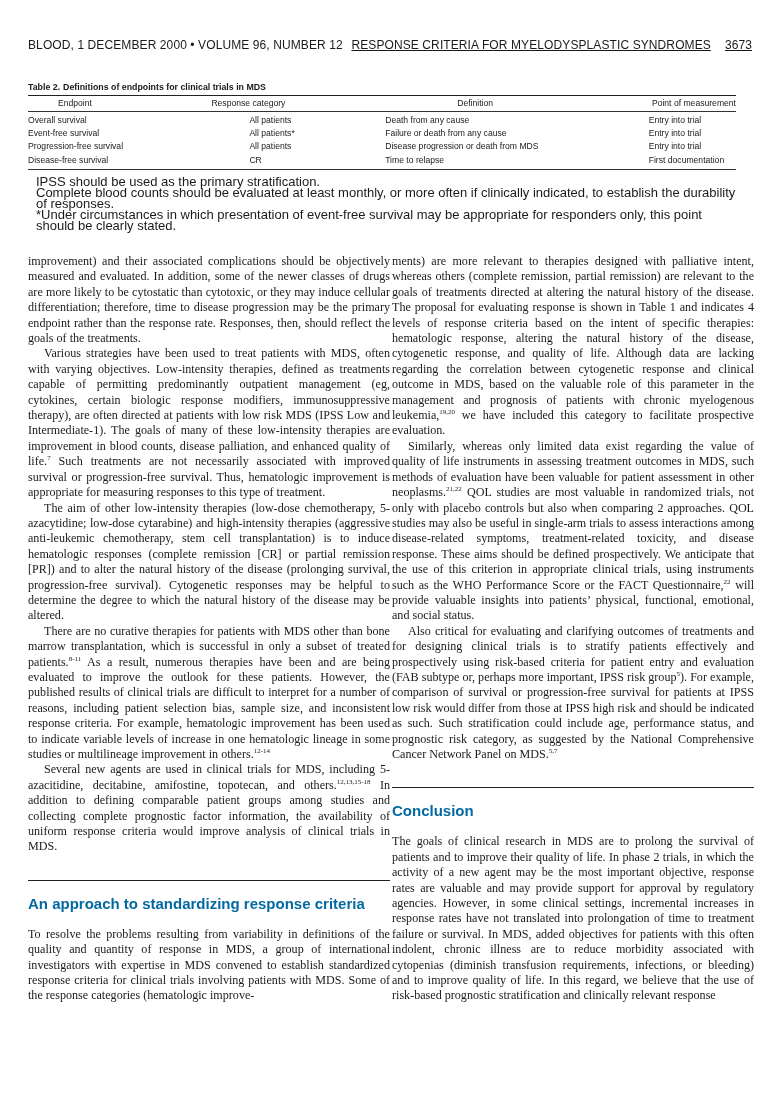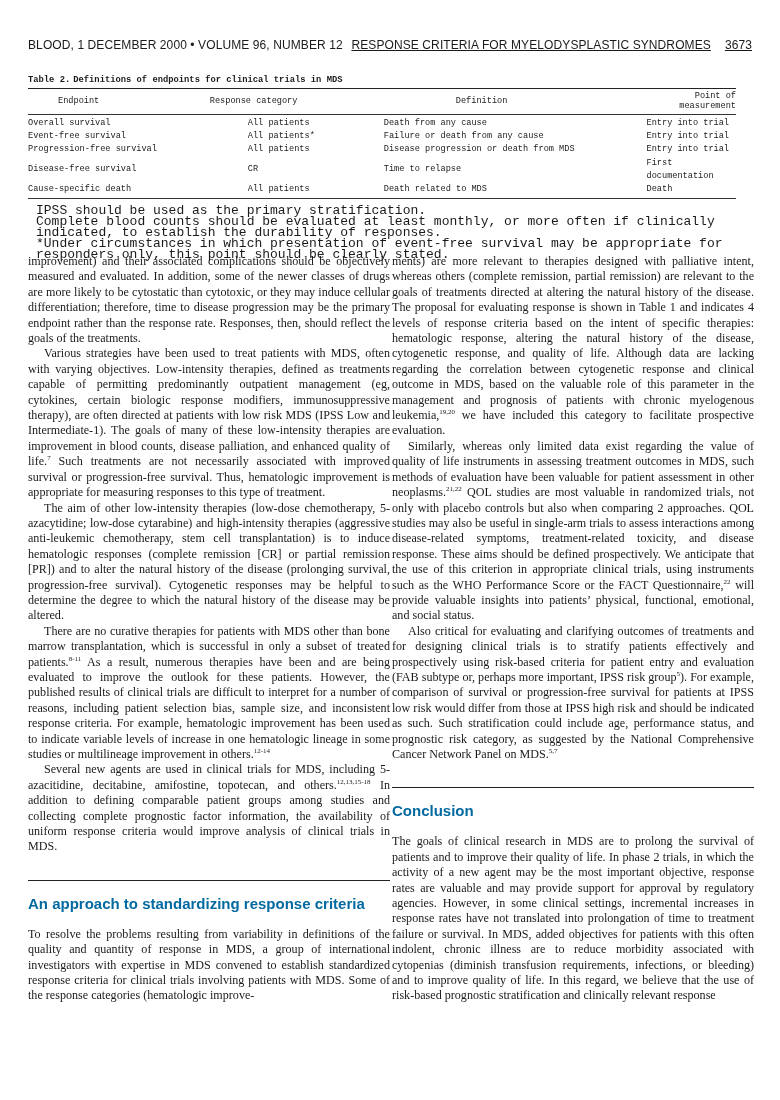--- a/index.html
+++ b/index.html
@@ -2,21 +2,21 @@
 <html><head>
 <meta charset="utf-8">
 <style>
   html, body { margin: 0; padding: 0; background: #ffffff; }
   body { width: 780px; height: 1100px; position: relative; overflow: hidden; color: #1a1a1a; }
   .running-head { position: absolute; top: 38px; left: 28px; right: 28px; height: 14px; font-family: "Liberation Sans", sans-serif; font-size: 12px; letter-spacing: 0.1px; }
   .rh-left { position: absolute; left: 0; top: 0; }
   .rh-right { position: absolute; right: 0; top: 0; text-decoration: underline; }
   .rh-right .pageno { margin-left: 14px; }
 
-  .table-wrap { position: absolute; top: 75px; left: 28px; width: 708px; font-family: Liberation Mono, monospace; font-size: 8.6px; }
+  .table-wrap { position: absolute; top: 82px; left: 28px; width: 708px; font-family: Liberation Sans, sans-serif; font-size: 8.6px; }
   .table-caption { font-weight: bold; font-size: 8.8px; margin-bottom: 3px; }
   .table-caption .lbl { margin-right: 3px; }
   .t-rule { border-top: 1px solid #222; }
   table.endpoints { width: 100%; border-collapse: collapse; }
   table.endpoints th { font-weight: normal; font-size: 8.6px; padding: 2px 0 3px 0; border-bottom: 1px solid #333; }
   table.endpoints td { padding: 0; height: 13.2px; line-height: 13.2px; }
   table.endpoints tr:first-child td { padding-top: 2px; }
   .c1 { width: 180px; }
   .c2 { width: 178px; }
   .c3 { width: 250px; }
@@ -82,26 +82,20 @@
         <td class="c2">All patients</td>
         <td class="c3">Disease progression or death from MDS</td>
         <td class="c4">Entry into trial</td>
       </tr>
       <tr>
         <td class="c1">Disease-free survival</td>
         <td class="c2">CR</td>
         <td class="c3">Time to relapse</td>
         <td class="c4">First documentation</td>
       </tr>
-      <tr>
-        <td class="c1">Cause-specific death</td>
-        <td class="c2">All patients</td>
-        <td class="c3">Death related to MDS</td>
-        <td class="c4">Death</td>
-      </tr>
     </tbody>
   </table>
   <div class="t-bottom"></div>
   <div class="footnotes">
     <div>IPSS should be used as the primary stratification.</div>
     <div>Complete blood counts should be evaluated at least monthly, or more often if clinically indicated, to establish the durability of responses.</div>
     <div>*Under circumstances in which presentation of event-free survival may be appropriate for responders only, this point should be clearly stated.</div>
   </div>
 </div>
 

